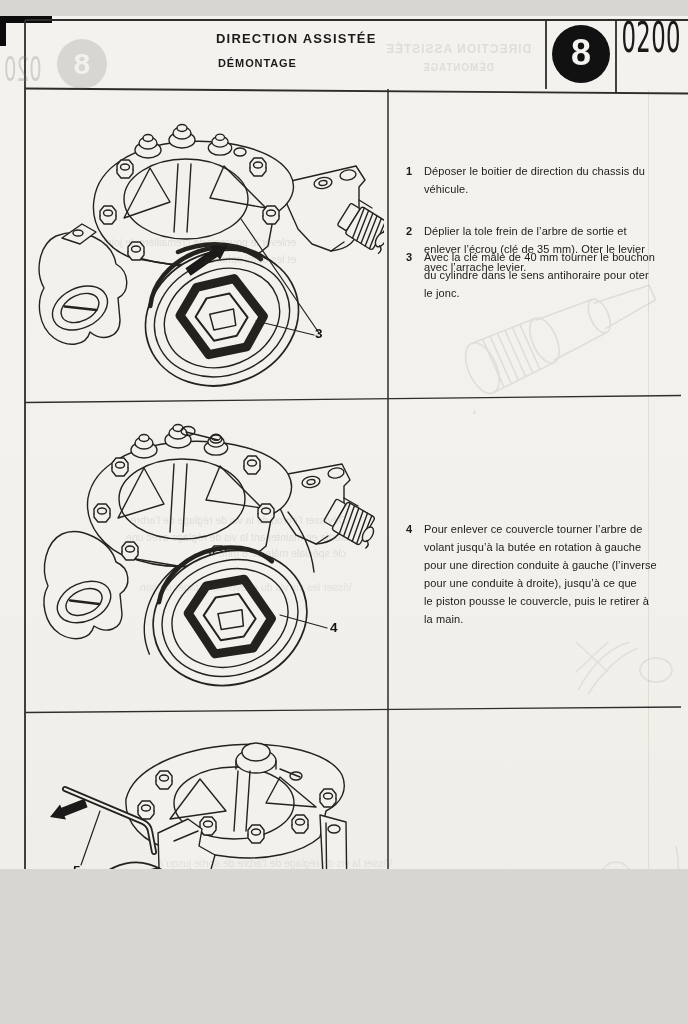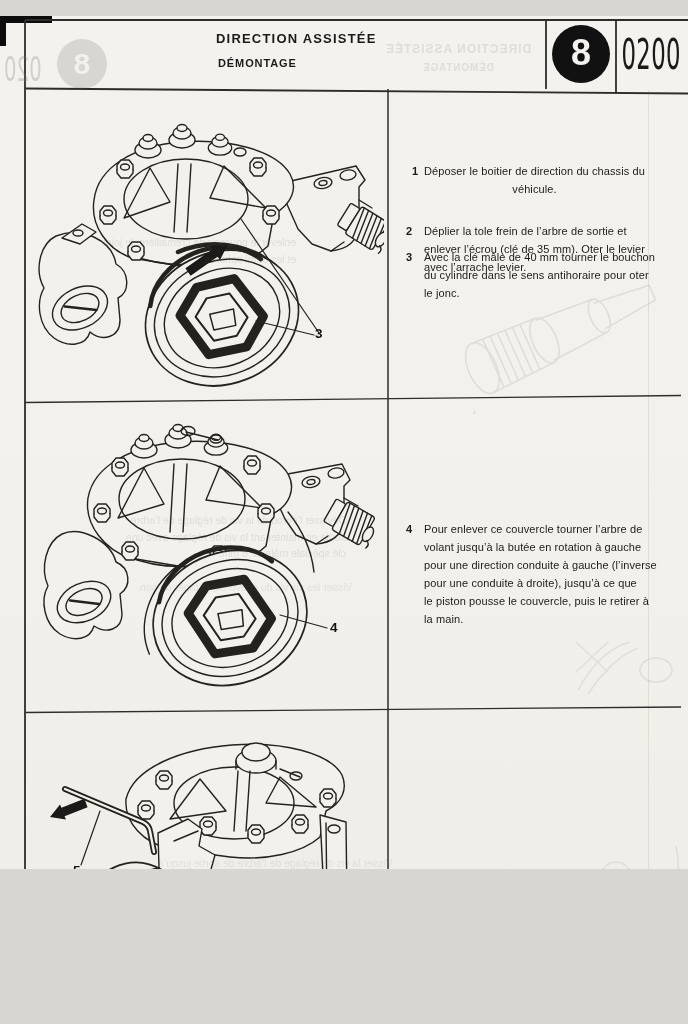--- a/index.html
+++ b/index.html
@@ -10,21 +10,21 @@
   }
   .abs{position:absolute;}
   
   .frame-svg{position:absolute;left:0;top:0;pointer-events:none;}
   
   .hdr-title{left:216px;top:15px;font-size:13px;font-weight:700;letter-spacing:1.2px;}
   .hdr-sub{left:218px;top:41px;font-size:11px;font-weight:700;letter-spacing:0.9px;}
   .sec-circle{left:552px;top:9px;width:58px;height:58px;border-radius:50%;background:#111;
     display:flex;align-items:center;justify-content:center;}
   .sec-circle span{color:#f4f3ef;font-size:36px;font-weight:700;line-height:1;transform:translateY(-1px);}
-  .page-code{left:616px;top:10px;width:70px;height:56px;display:flex;align-items:center;justify-content:center;}
+  .page-code{left:616px;top:4px;width:70px;height:56px;display:flex;align-items:flex-start;justify-content:center;}
   .page-code span{font-size:30px;font-weight:400;letter-spacing:0.5px;color:#1b1a18;
     transform:scale(0.76,1.42);font-family:"DejaVu Sans",sans-serif;}
   
   .item{position:absolute;left:406px;}
   .item .num{display:inline-block;width:18px;font-weight:700;font-size:11px;line-height:18px;vertical-align:top;}
   .item .txt{display:inline-block;vertical-align:top;font-size:11px;line-height:18px;letter-spacing:0.1px;white-space:pre;}
   .fig-label{position:absolute;font-size:13.5px;font-weight:700;color:#161513;}
   
   .ghost{position:absolute;transform:scaleX(-1);color:#6e6b63;pointer-events:none;}
   .ghost-hdr{left:348px;top:26px;width:220px;text-align:center;opacity:0.15;}
@@ -292,21 +292,21 @@
   <div class="ghost ghost-txt" style="left:158px;top:839px;opacity:0.13;">Visser la vis de réglage de l’arbre de sortie jusqu’à
 ce que le couvercle soit sorti.</div>
   <svg class="ghost-art" style="left:556px;top:820px;opacity:0.09;" width="132" height="190" viewBox="0 0 132 190">
     <g stroke="#55524c" fill="none" stroke-width="1.6">
       <path d="M120,10 A 150,150 0 0 1 20,180 M128,40 A 120,120 0 0 1 40,185"></path>
       <ellipse cx="60" cy="50" rx="18" ry="24"></ellipse>
       <path d="M30,90 L90,150"></path>
     </g>
   </svg>
 
-  <div class="item" style="top:146px;text-align:center;">
+  <div class="item" style="top:146px;">
     <span class="num">1</span><span class="txt">Déposer le boitier de direction du chassis du
 véhicule.</span>
   </div>
   <div class="item" style="top:206px;text-decoration:underline;">
     <span class="num">2</span><span class="txt">Déplier la tole frein de l’arbre de sortie et
 enlever l’écrou (clé de 35 mm). Oter le levier
 avec l’arrache levier.</span>
   </div>
   <div class="item" style="top:232px;">
     <span class="num">3</span><span class="txt">Avec la clé mâle de 40 mm tourner le bouchon

